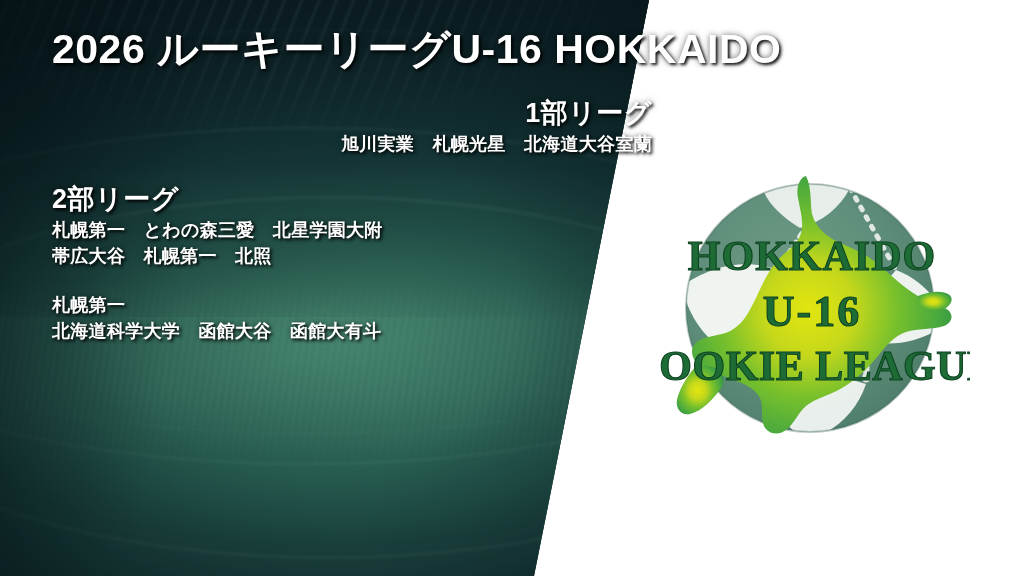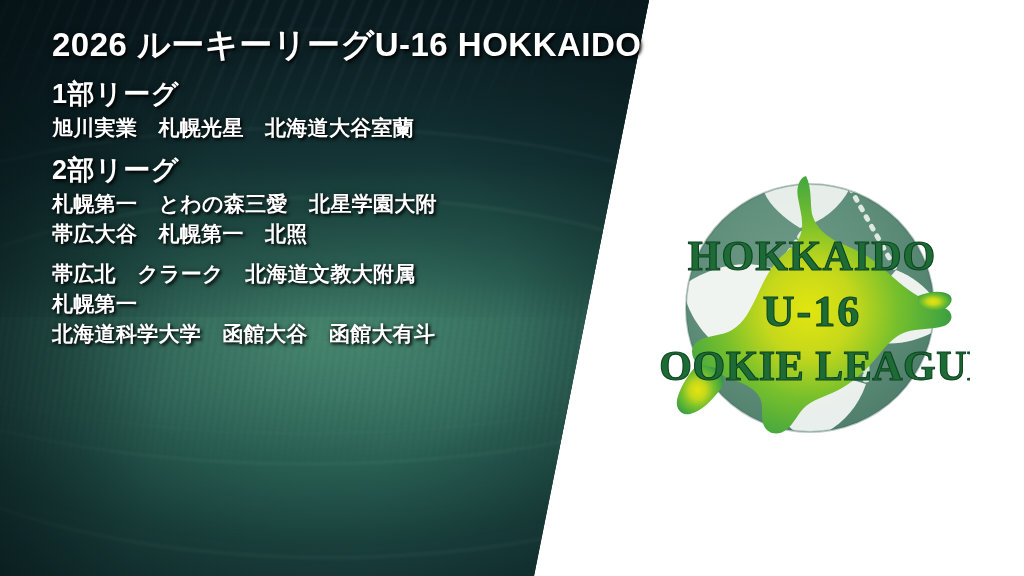--- a/index.html
+++ b/index.html
@@ -125,43 +125,43 @@
   
   .content {
     position: absolute;
     left: 52px;
     top: 24px;
     width: 600px;
     z-index: 5;
   }
   .main-title {
     color: #ffffff;
-    font-size: 33px;
+    font-size: 41px;
     font-weight: 700;
     line-height: 1.25;
     letter-spacing: 0.5px;
     text-shadow: 2px 2px 3px rgba(0,0,0,0.85), 0 0 6px rgba(0,0,0,0.55);
     margin: 0 0 6px 0;
     white-space: nowrap;
   }
-  .division { margin-top: 10px; }
-  .division:first-of-type { margin-top: 12px; }
+  .division { margin-top: 24px; }
+  .division:first-of-type { margin-top: 21px; text-align: right; }
   .division-title {
     color: #ffffff;
     font-size: 27px;
     font-weight: 700;
     line-height: 1.3;
     letter-spacing: 0.5px;
     text-shadow: 2px 2px 3px rgba(0,0,0,0.85), 0 0 6px rgba(0,0,0,0.5);
     margin: 0 0 1px 0;
     white-space: nowrap;
   }
   .team-row {
     color: #ffffff;
-    font-size: 21px;
+    font-size: 18px;
     font-weight: 700;
     line-height: 1.42;
     letter-spacing: 0.3px;
     text-shadow: 2px 2px 3px rgba(0,0,0,0.85), 0 0 5px rgba(0,0,0,0.5);
     white-space: nowrap;
   }
 
   
   .logo-wrap {
     position: absolute;
@@ -202,21 +202,20 @@
       <div class="team-row">旭川実業　札幌光星　北海道大谷室蘭</div>
     </div>
 
     <div class="division">
       <h2 class="division-title">2部リーグ</h2>
       <div class="team-row">札幌第一　とわの森三愛　北星学園大附</div>
       <div class="team-row">帯広大谷　札幌第一　北照</div>
     </div>
 
     <div class="division">
-      <div class="team-row">帯広北　クラーク　北海道文教大附属</div>
       <div class="team-row">札幌第一</div>
       <div class="team-row">北海道科学大学　函館大谷　函館大有斗</div>
     </div>
 
   </div>
 
   <div class="logo-wrap">
     <svg viewBox="0 0 310 290" xmlns="http://www.w3.org/2000/svg" aria-hidden="true">
       <defs>
         <radialGradient id="mapGrad" cx="45%" cy="52%" r="62%">

